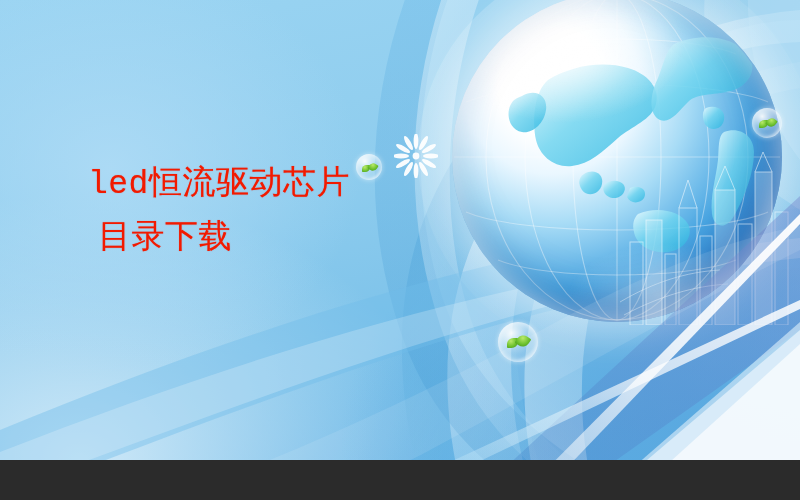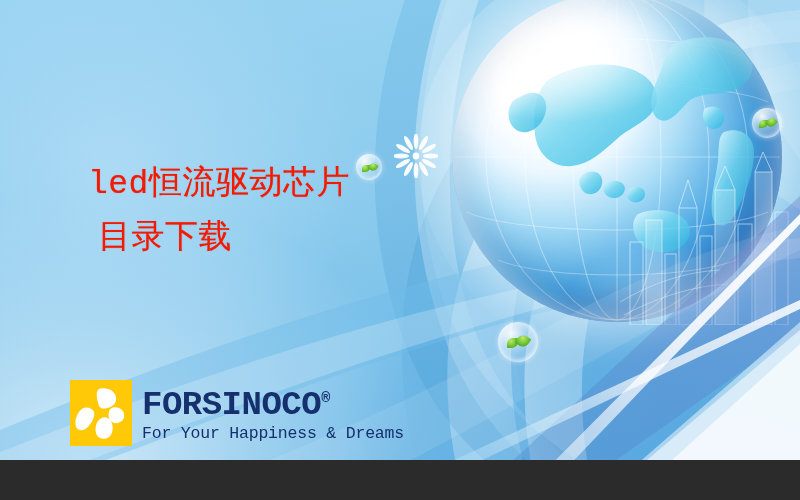--- a/index.html
+++ b/index.html
@@ -354,34 +354,14 @@
       </g>
       <circle cx="22" cy="22" r="3.4"></circle>
     </g>
   </svg>
 
   <div class="headline">
     <span>led恒流驱动芯片</span>
     <span class="l2">目录下载</span>
   </div>
 
-  <div class="logo-block">
-    <div class="logo-mark">
-      <svg viewBox="0 0 62 66" width="62" height="66">
-        <g fill="#ffffff">
-
-          <path d="M30.5,8.5 C38.5,7.2 45.8,11.6 46.2,18.4 C46.5,23.6 41.6,27.2 35.6,28.4 C31.6,29.2 29.4,27.6 28.5,24.4 C27.2,19.6 24.5,9.5 30.5,8.5 Z"></path>
-
-          <path d="M20.5,28.5 C24.0,30.2 25.2,33.4 23.6,37.8 C21.0,45.0 15.0,51.5 9.8,50.0 C4.4,48.4 4.2,40.0 8.0,33.4 C11.6,27.2 16.6,26.6 20.5,28.5 Z"></path>
-
-          <path d="M43.0,27.5 C48.5,26.4 53.8,29.6 54.2,35.0 C54.6,40.0 50.0,43.8 45.0,43.2 C40.6,42.6 38.0,38.6 38.6,33.6 C39.0,30.0 40.4,28.0 43.0,27.5 Z"></path>
-
-          <path d="M33.8,37.4 C38.4,36.8 42.0,40.6 42.6,46.4 C43.3,53.0 39.8,58.6 34.0,58.8 C28.2,59.0 25.0,54.4 25.6,48.0 C26.2,41.6 29.6,38.0 33.8,37.4 Z"></path>
-        </g>
-      </svg>
-    </div>
-    <div class="logo-text">
-      <div class="brand"><span>FORSINOCO</span><span class="reg">®</span></div>
-      <div class="tagline">For Your Happiness &amp; Dreams</div>
-    </div>
-  </div>
 
 </div>
 
 </body></html>

